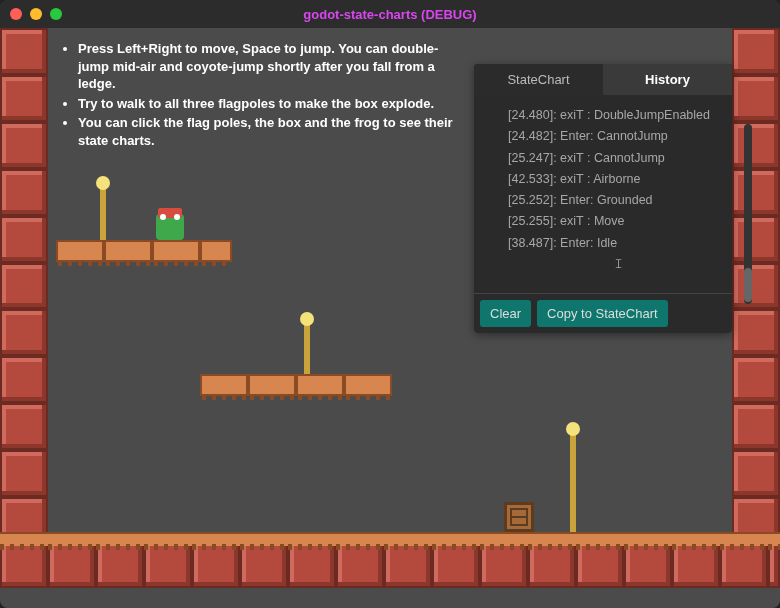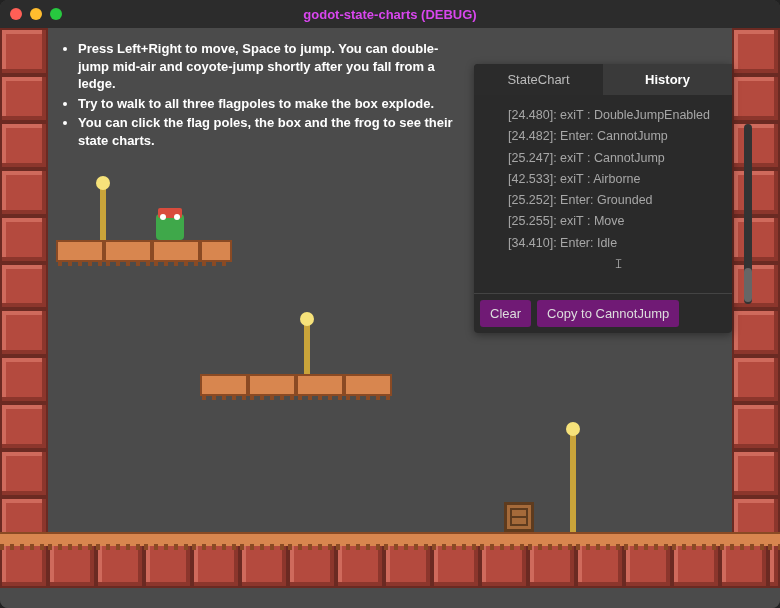--- a/index.html
+++ b/index.html
@@ -41,21 +41,21 @@
   .crate:before{content:"";position:absolute;inset:3px;border:2px solid #5e3b1e;}
   .crate:after{content:"";position:absolute;left:3px;right:3px;top:50%;height:2px;background:#5e3b1e;transform:translateY(-1px);}
   
   .panel{position:absolute;top:36px;right:48px;width:258px;background:rgba(40,40,40,.93);border-radius:4px;box-shadow:0 2px 8px rgba(0,0,0,.4);}
   .tabs{display:flex;background:#2b2b2b;border-radius:4px 4px 0 0;}
   .tab{flex:1;padding:8px 6px;text-align:center;color:#bbb;font-size:13px;cursor:pointer;}
   .tab.active{background:#3a3a3a;color:#fff;font-weight:bold;}
   .log{padding:10px 12px 18px;min-height:170px;color:#a7a7a7;font-size:12.5px;line-height:1.7;position:relative;margin-left:22px;}
   .log-line{white-space:nowrap;}
   .btnrow{display:flex;gap:6px;padding:6px;border-top:1px solid #444;}
-  .btn{background:#701a75;color:#ddd;padding:6px 10px;border-radius:3px;font-size:13px;cursor:pointer;}
+  .btn{background:#0f766e;color:#ddd;padding:6px 10px;border-radius:3px;font-size:13px;cursor:pointer;}
   .panel-scroll{position:absolute;right:-20px;top:60px;width:8px;height:180px;background:#333;border-radius:4px;}
   .panel-scroll:after{content:"";position:absolute;left:0;right:0;bottom:2px;height:34px;background:#666;border-radius:4px;}
   .cursor-caret{position:absolute;left:50%;bottom:18px;color:#ccc;font-size:13px;}
 </style>
 </head>
 <body>
 
 <div class="window">
   <div class="titlebar">
     <div class="traffic">
@@ -185,24 +185,24 @@
         <div class="tab">StateChart</div>
         <div class="tab active">History</div>
       </div>
       <div class="log">
         <div class="log-line">[24.480]: exiT : DoubleJumpEnabled</div>
         <div class="log-line">[24.482]: Enter: CannotJump</div>
         <div class="log-line">[25.247]: exiT : CannotJump</div>
         <div class="log-line">[42.533]: exiT : Airborne</div>
         <div class="log-line">[25.252]: Enter: Grounded</div>
         <div class="log-line">[25.255]: exiT : Move</div>
-        <div class="log-line">[34.410]: Enter: Idle</div>
+        <div class="log-line">[38.487]: Enter: Idle</div>
         <span class="cursor-caret">𝙸</span>
       </div>
       <div class="btnrow">
         <div class="btn">Clear</div>
-        <div class="btn">Copy to CannotJump</div>
+        <div class="btn">Copy to StateChart</div>
       </div>
       <div class="panel-scroll"></div>
     </div>
 
   </div>
 </div>
 
 </body></html>

